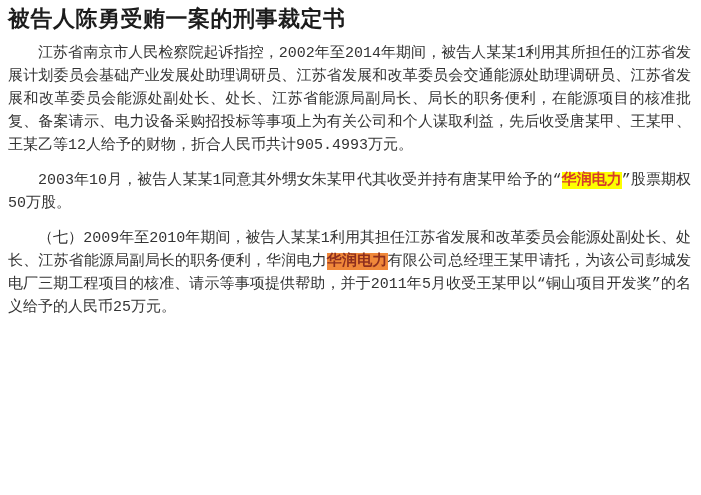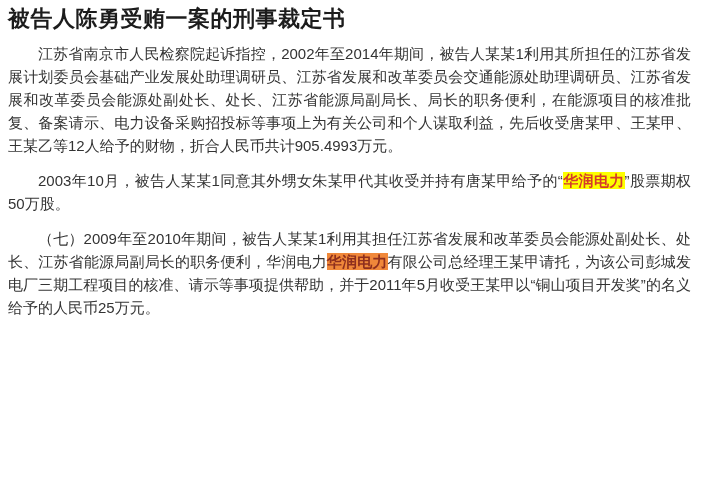--- a/index.html
+++ b/index.html
@@ -62,20 +62,21 @@
   }
   .content {
     font-size: 15px;
     line-height: 23px;
     color: var(--body-text);
     text-align: justify;
   }
   .content p {
     margin: 0 0 12px 0;
     text-indent: 2em;
+    font-family: Liberation Mono, monospace;
   }
   .hl-orange {
     background: var(--hl-orange-bg);
     color: var(--hl-orange-text);
     font-weight: 700;
   }
   .hl-yellow {
     background: var(--hl-yellow-bg);
     color: var(--hl-yellow-text);
     font-weight: 700;

